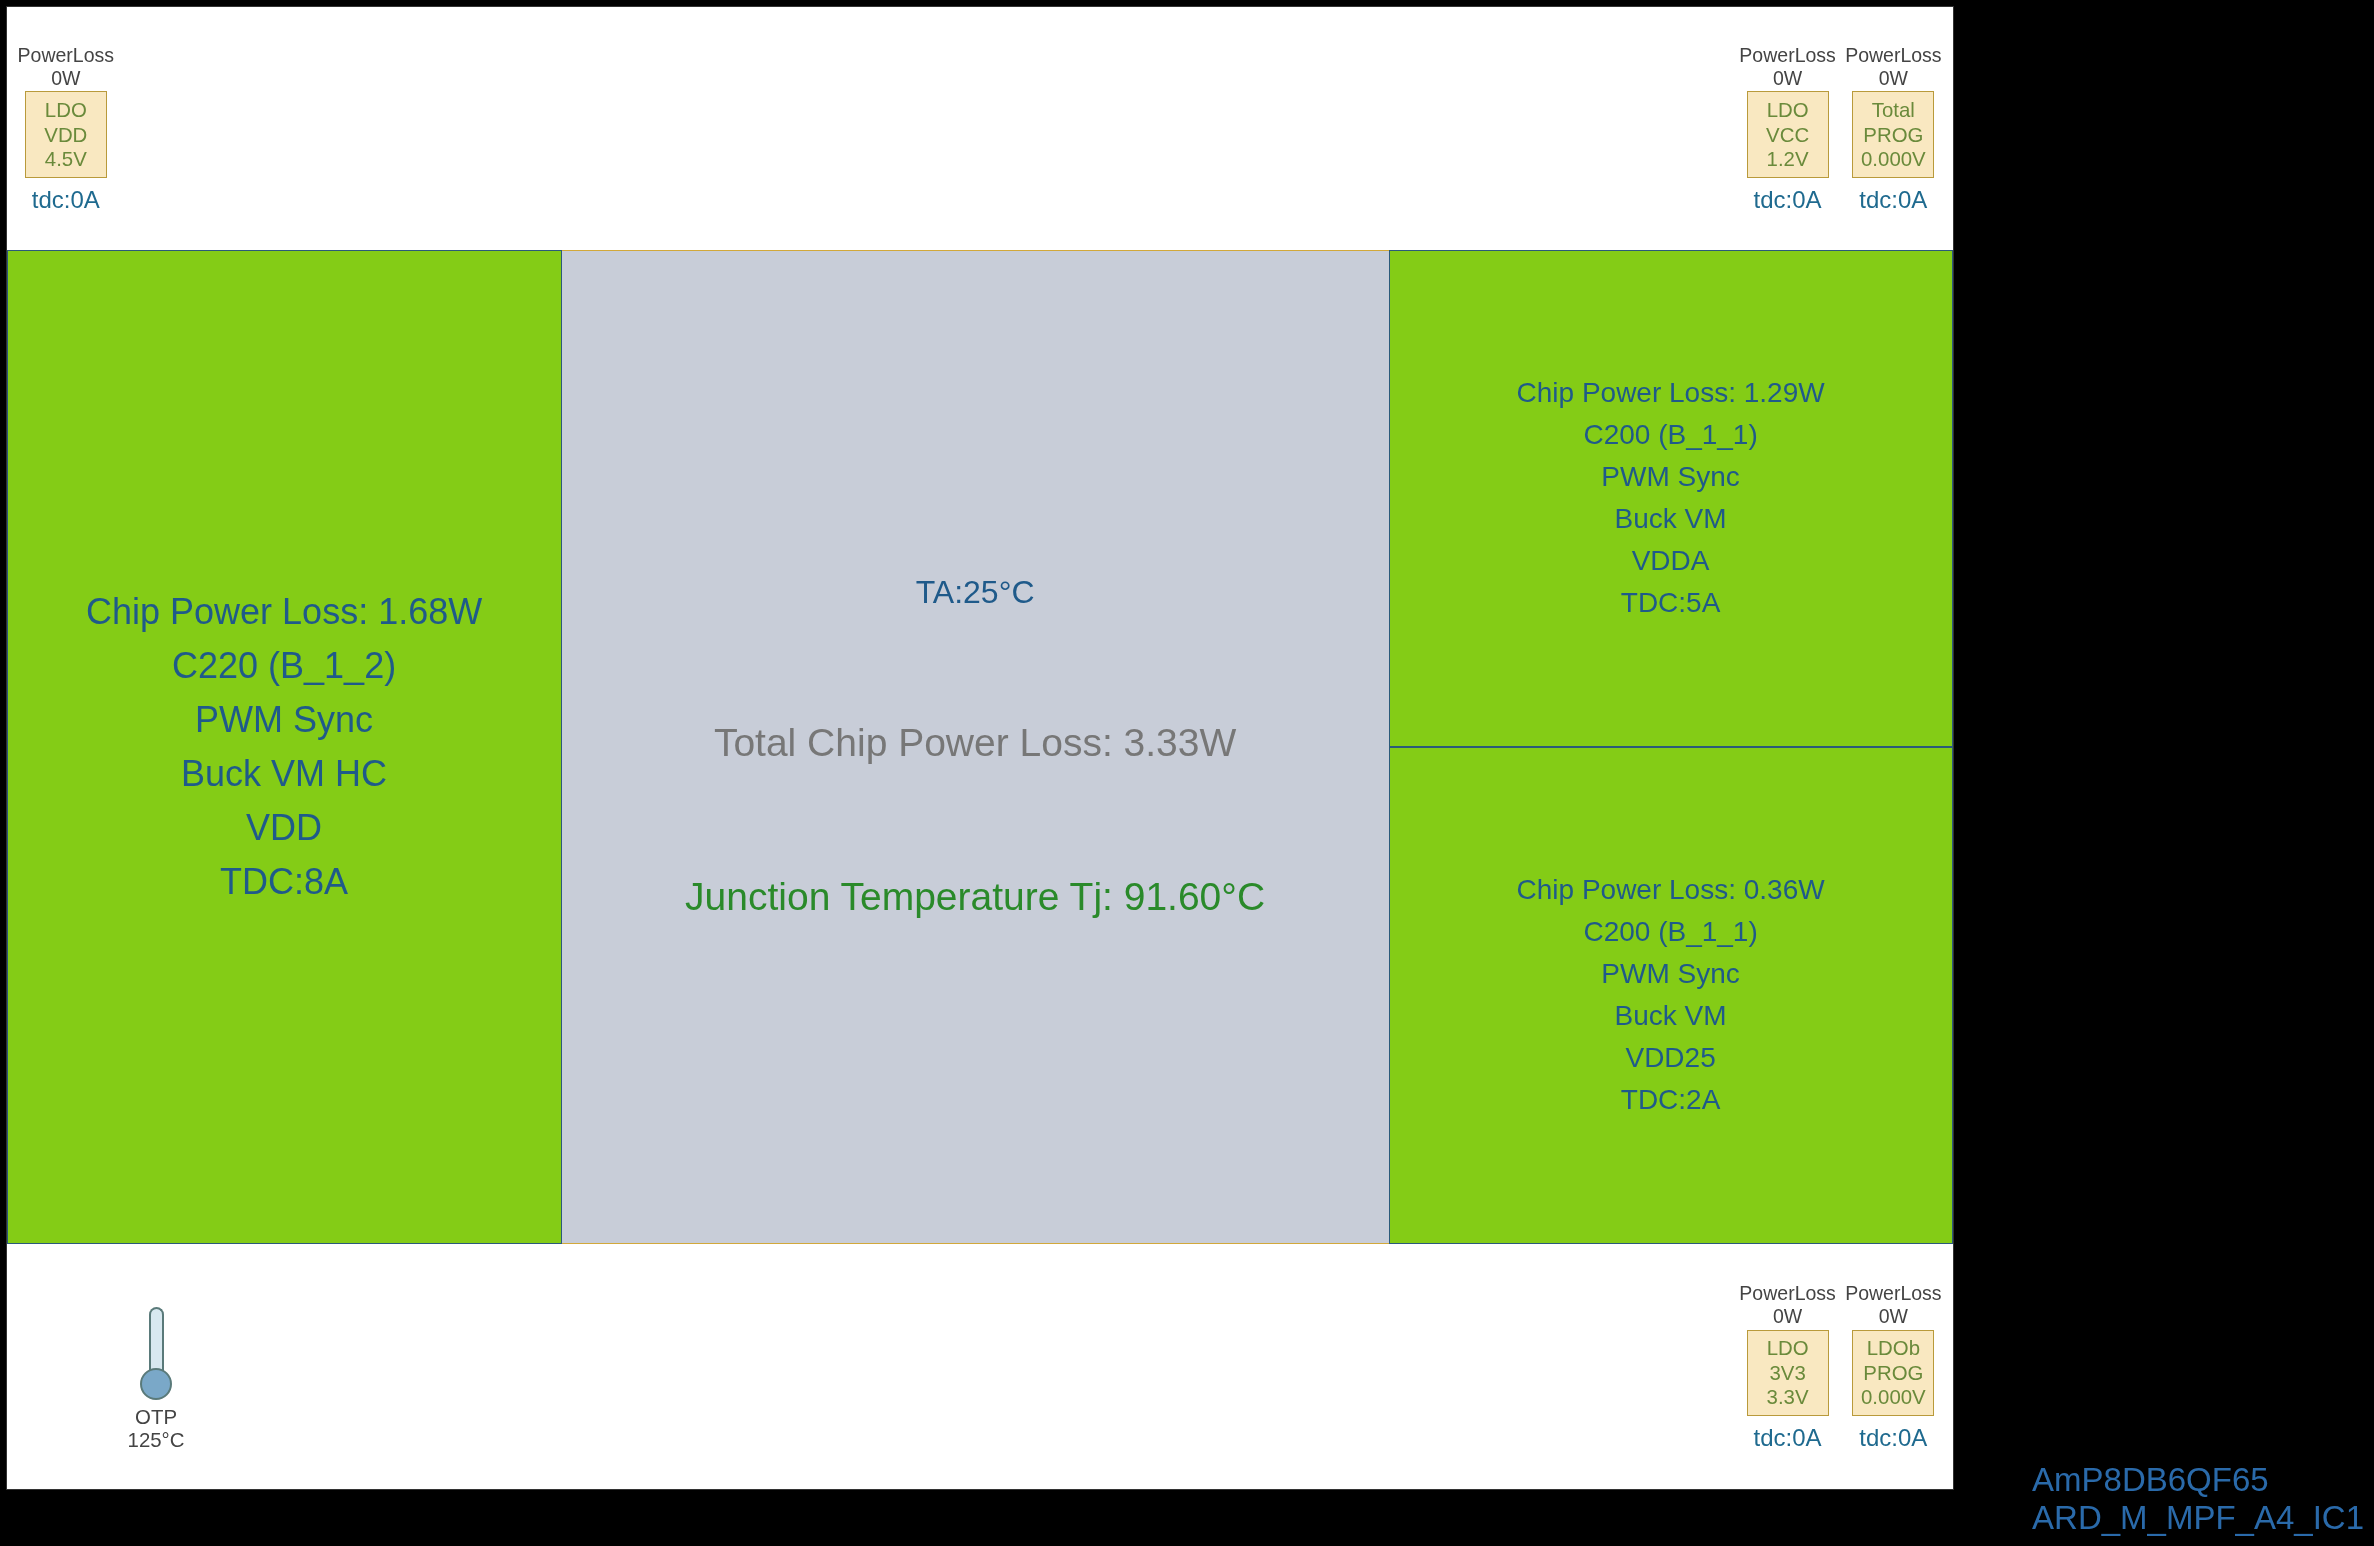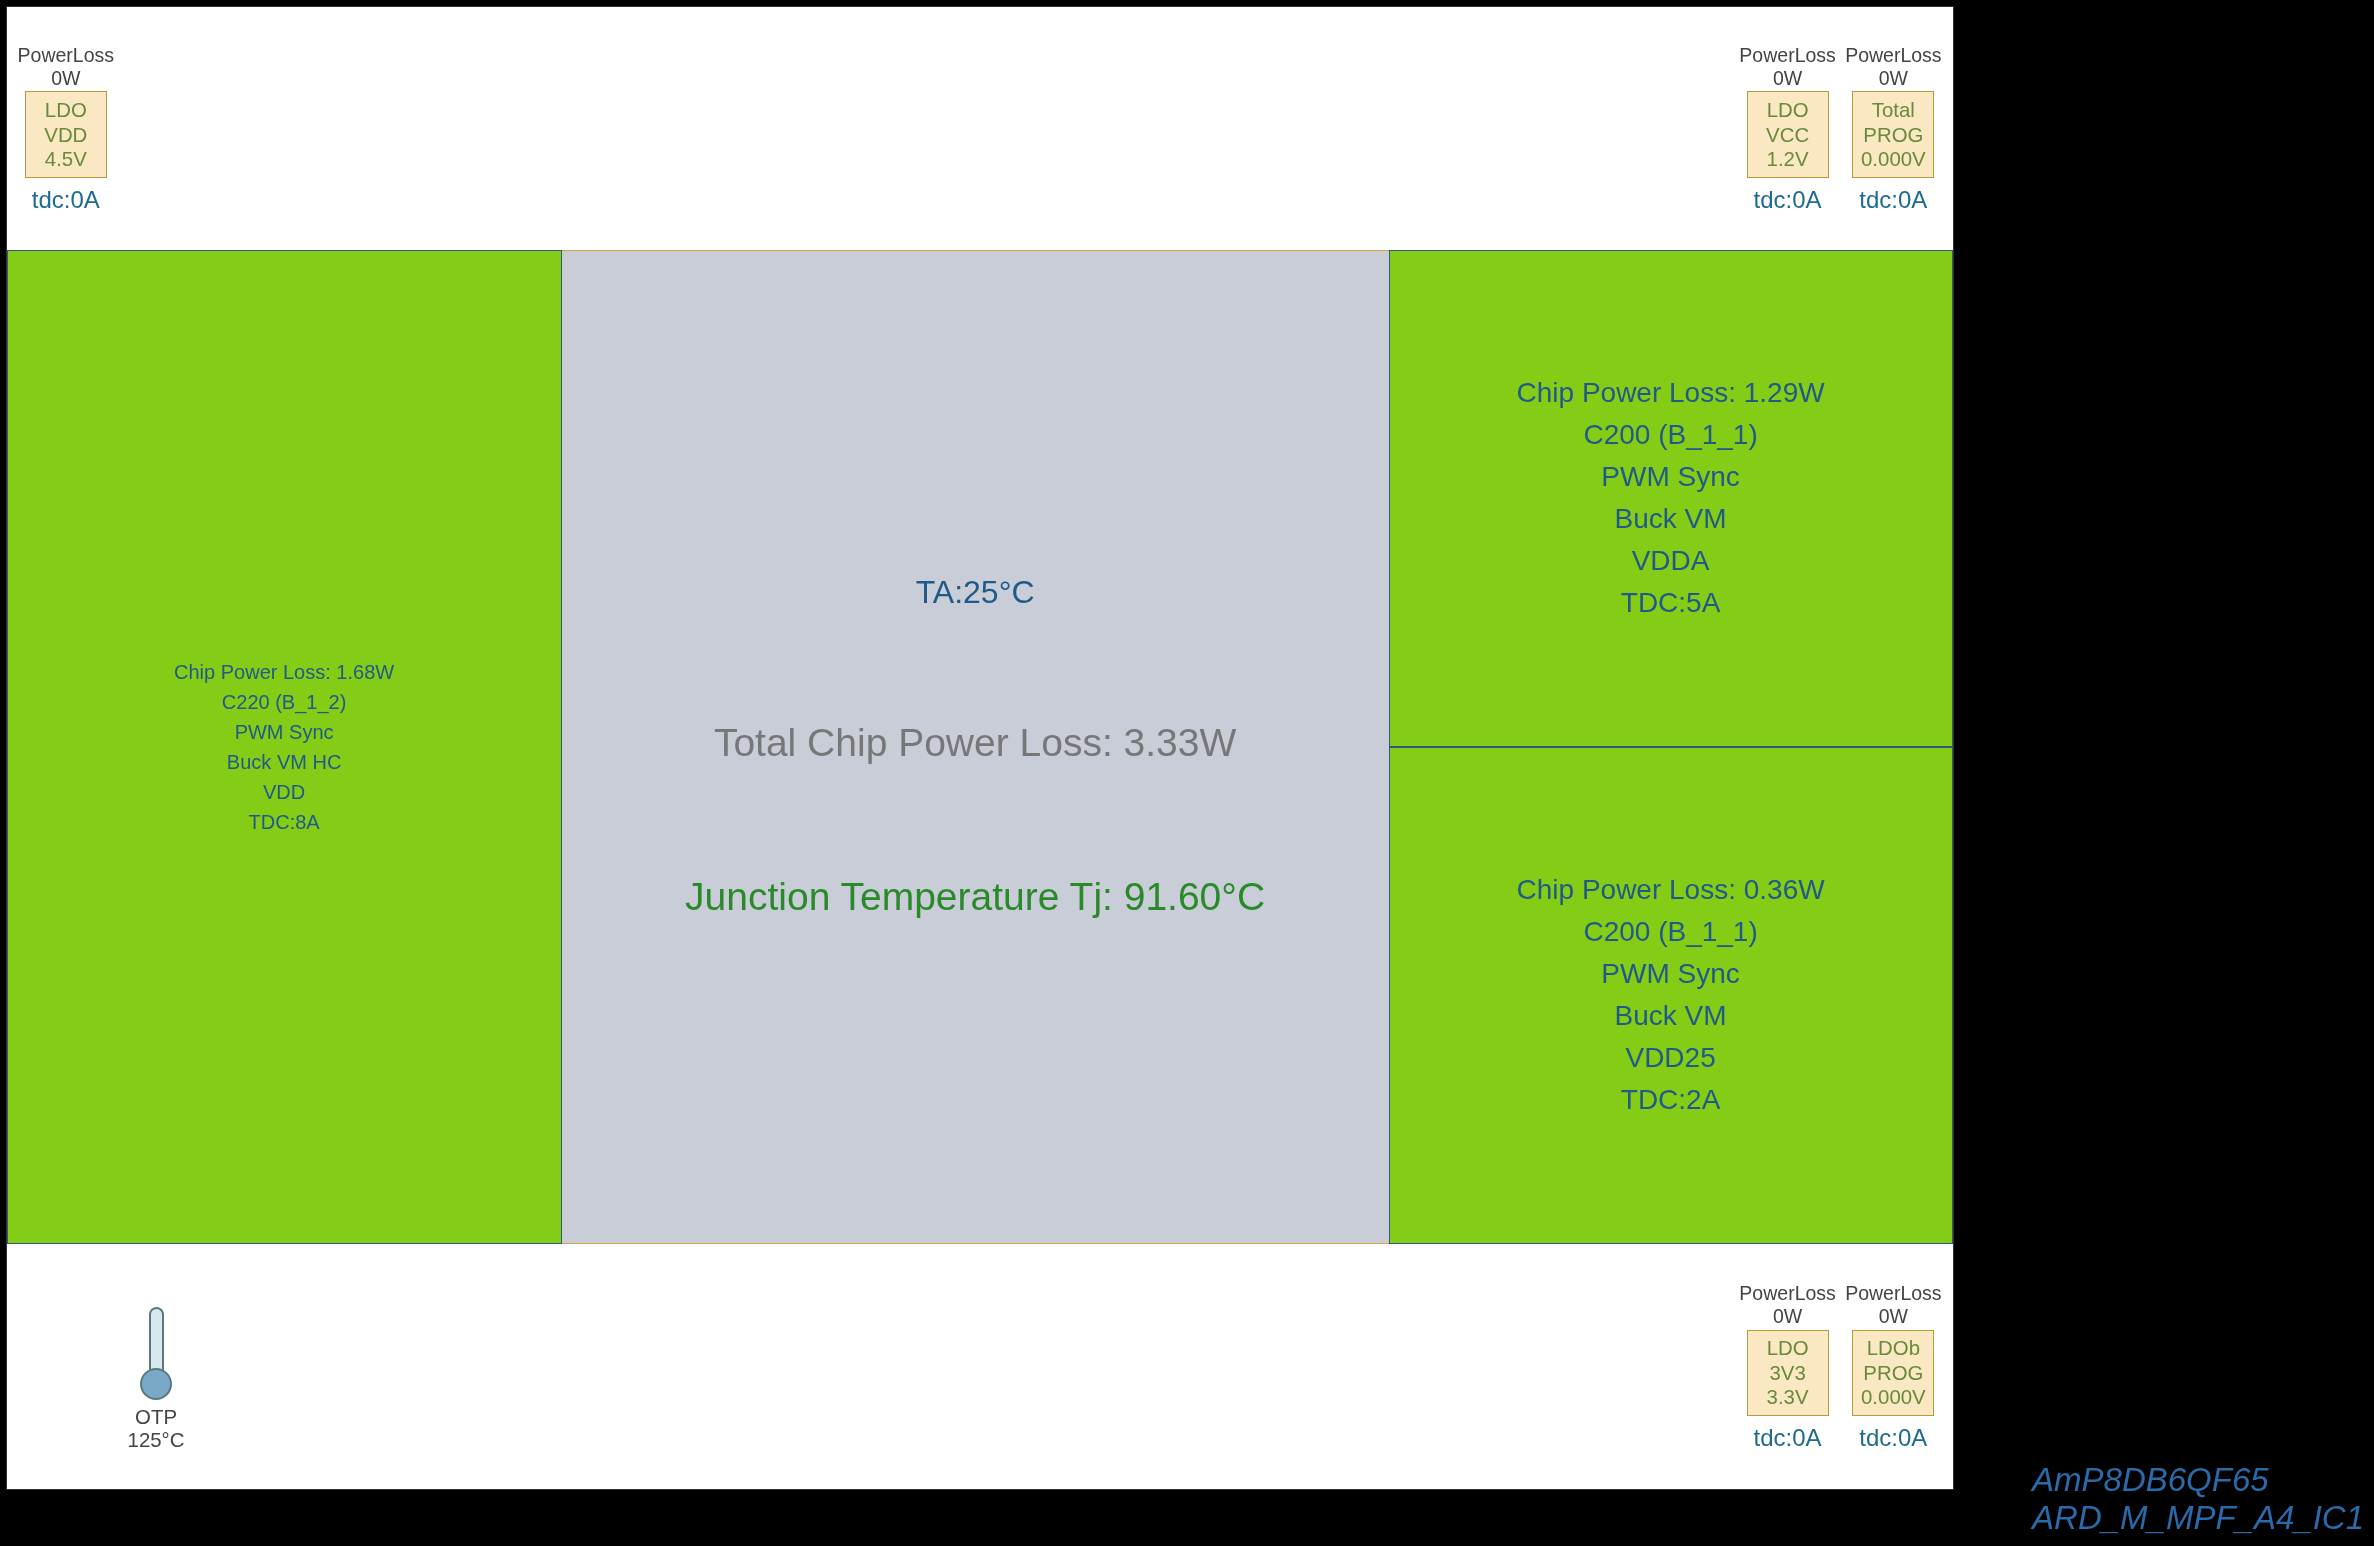--- a/index.html
+++ b/index.html
@@ -57,21 +57,21 @@
     background: #84cc16;
     border: 0.9px solid #2b5a7a;
   }
   .main-block .lcell {
     width: 555px;
     display: flex;
     flex-direction: column;
     align-items: center;
     justify-content: center;
     color: #1f5a8a;
-    font-size: 20px;
+    font-size: 36px;
     line-height: 1.5;
     text-align: center;
   }
   .main-block .center {
     flex: 1;
     background: #c8cdd8;
     border-top: 1.9px solid #d2a83a;
     border-bottom: 1.9px solid #d2a83a;
     display: flex;
     flex-direction: column;
@@ -139,21 +139,20 @@
     border-radius: 50%;
   }
   .footer-labels {
     position: absolute;
     right: 11px;
     bottom: 9.3px;
     text-align: left;
     color: #2a6aaa;
     font-size: 33px;
     line-height: 1.15;
-    font-style: italic;
   }
 </style>
 </head>
 <body>
 
 <div class="canvas">
 
   <div class="ldo-group-top-left">
     <div class="ldo">
       <div class="pl-label">PowerLoss</div>

